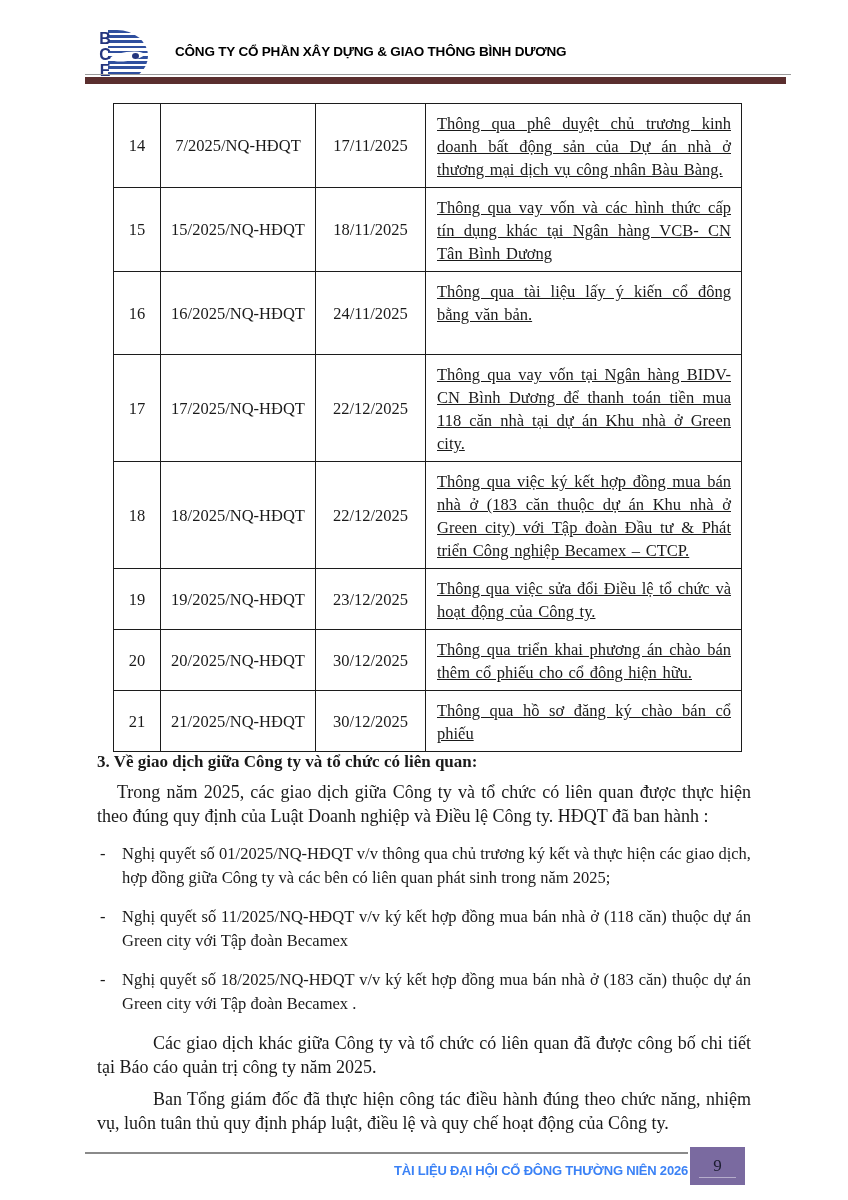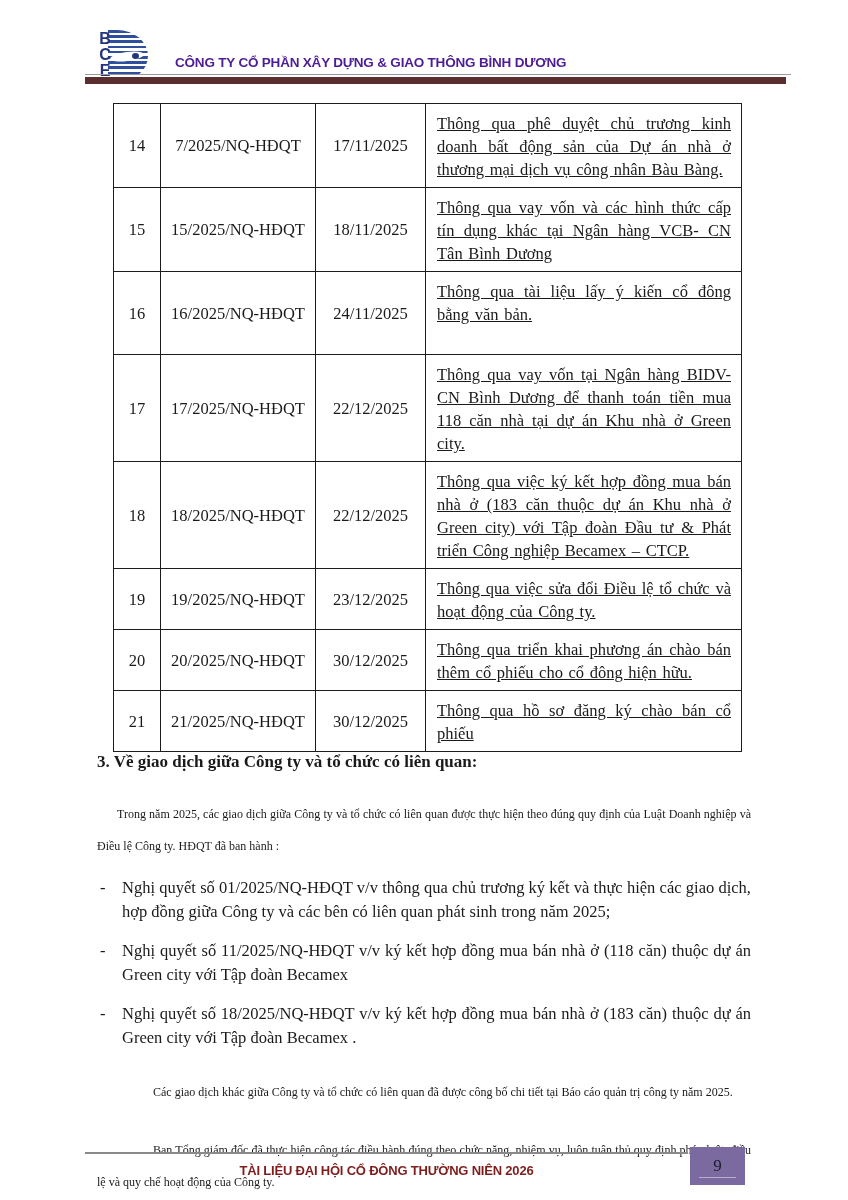--- a/index.html
+++ b/index.html
@@ -11,22 +11,22 @@
   .logo { position:absolute; left:0; top:2px; width:62px; height:52px; }
   .logo-letters { position:absolute; left:0; top:1px; width:16px; display:flex; flex-direction:column; align-items:center; }
   .logo-letters span { font-family:"Liberation Sans", sans-serif; font-weight:800; font-size:16px; line-height:16px; color:#24357e; }
   .logo-d { position:absolute; left:11px; top:0; width:40px; height:52px;
             background:repeating-linear-gradient(#2f4f9e 0 2.6px, #ffffff 2.6px 5.2px);
             border-top-right-radius:85% 55%; border-bottom-right-radius:85% 55%; }
   .logo-d::after { content:""; position:absolute; left:2px; top:22px; width:34px; height:9px; background:#ffffff;
                    border-radius:50%; transform:rotate(-8deg); }
   .logo-d::before { content:""; position:absolute; right:9px; top:23px; width:7px; height:6px; background:#24357e;
                     border-radius:50%; z-index:2; }
-  .company-name { position:absolute; left:78px; top:27px; font-family:"Liberation Sans", sans-serif;
-                  font-weight:700; font-size:13.5px; letter-spacing:-0.2px; color:#4c1d95; white-space:nowrap; }
+  .company-name { position:absolute; left:78px; top:16px; font-family:"Liberation Sans", sans-serif;
+                  font-weight:700; font-size:13.5px; letter-spacing:-0.2px; color:#000000; white-space:nowrap; }
   .rule-thin  { position:absolute; top:74px; left:85px; width:706px; height:0; border-top:1.5px solid #9a9a9a; }
   .rule-maroon{ position:absolute; top:77px; left:85px; width:701px; height:7px; background:#5a2e2e; }
 
   
   .content { position:absolute; top:103px; left:97px; width:654px; }
 
   table.res { border-collapse:collapse; margin-left:16px; width:628px; table-layout:fixed; }
   table.res td { border:1.4px solid #1c1c1c; font-size:16.5px; line-height:23px; }
   td.c-no   { width:47px;  text-align:center; vertical-align:middle; }
   td.c-res  { width:155px; text-align:center; vertical-align:middle; }
@@ -35,33 +35,33 @@
   tbody tr:nth-child(1){ height:82px; }
   tbody tr:nth-child(2){ height:77px; }
   tbody tr:nth-child(3){ height:83px; }
   tbody tr:nth-child(4){ height:90px; }
   tbody tr:nth-child(5){ height:105px; }
   tbody tr:nth-child(6){ height:58px; }
   tbody tr:nth-child(7){ height:57px; }
   tbody tr:nth-child(8){ height:57px; }
 
   .sec-heading { font-weight:700; font-size:17px; }
-  p.para { font-size:12px; line-height:32px; text-align:justify; margin-top:26px; }
+  p.para { font-size:18px; line-height:24px; text-align:justify; margin-top:8px; }
   p.indent-sm { text-indent:20px; }
   p.indent-lg { text-indent:56px; }
 
   .bullets { margin-top:14px; }
   .bullet { position:relative; padding-left:25px; font-size:16.5px; line-height:24px; text-align:justify; margin-bottom:15px; }
   .bullet .dash { position:absolute; left:3px; top:0; }
 
   
   .footer-rule { position:absolute; top:1152px; left:85px; width:603px; height:0; border-top:2px solid #8a8a8a; }
-  .footer-title { position:absolute; top:1163px; left:85px; width:603px; text-align:center;
+  .footer-title { position:absolute; top:1163px; left:85px; width:603px; text-align:right;
                   font-family:"Liberation Sans", sans-serif; font-weight:700; font-size:13px;
-                  letter-spacing:-0.2px; color:#7f1d1d; }
+                  letter-spacing:-0.2px; color:#3b82f6; }
   .page-badge { position:absolute; top:1147px; left:690px; width:55px; height:38px; background:#7a6aa0;
                 display:flex; align-items:center; justify-content:center;
                 font-size:17px; color:#1c1c30; }
   .page-badge::after { content:""; position:absolute; left:9px; right:9px; bottom:7px; height:1px; background:rgba(255,255,255,0.45); }
 </style>
 </head>
 <body>
 
 <div class="header">
   <div class="logo">

